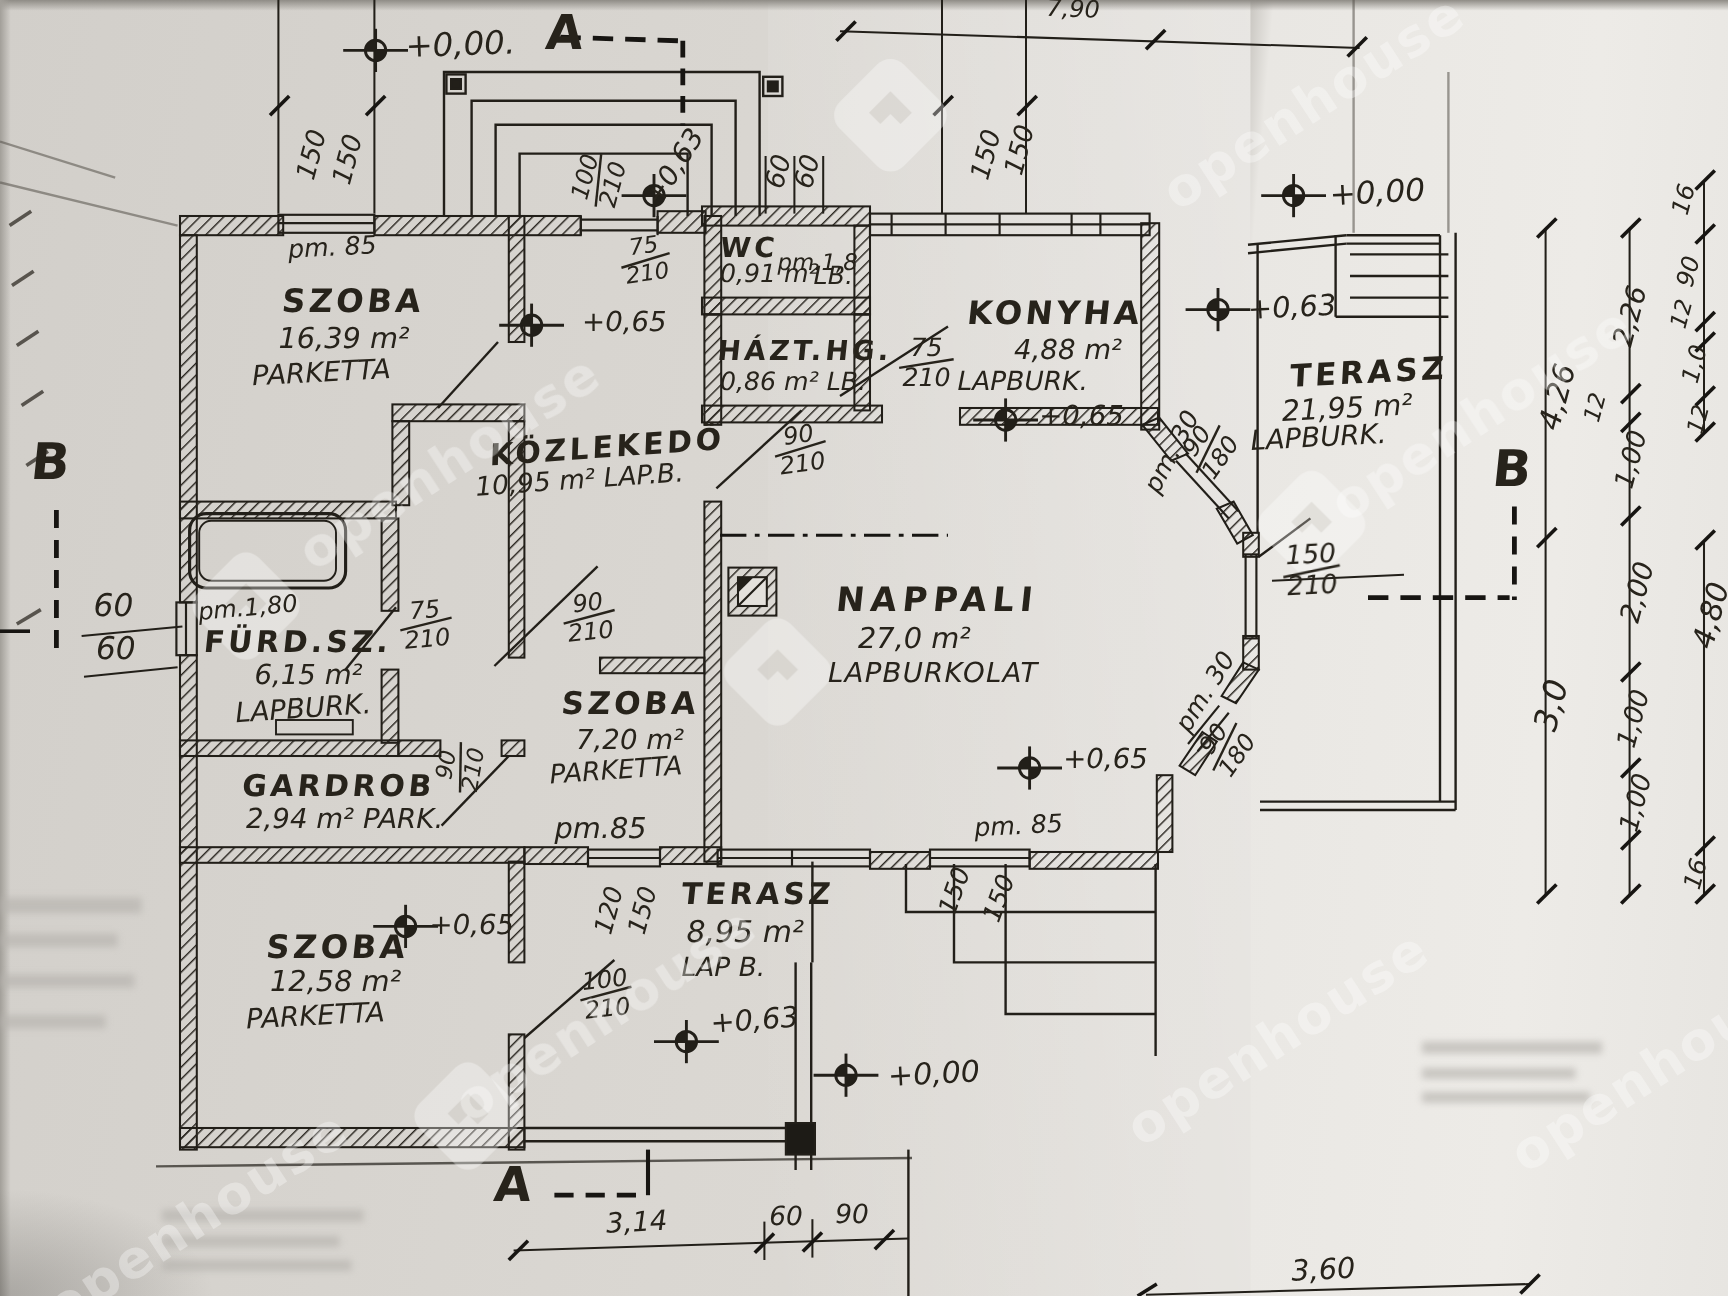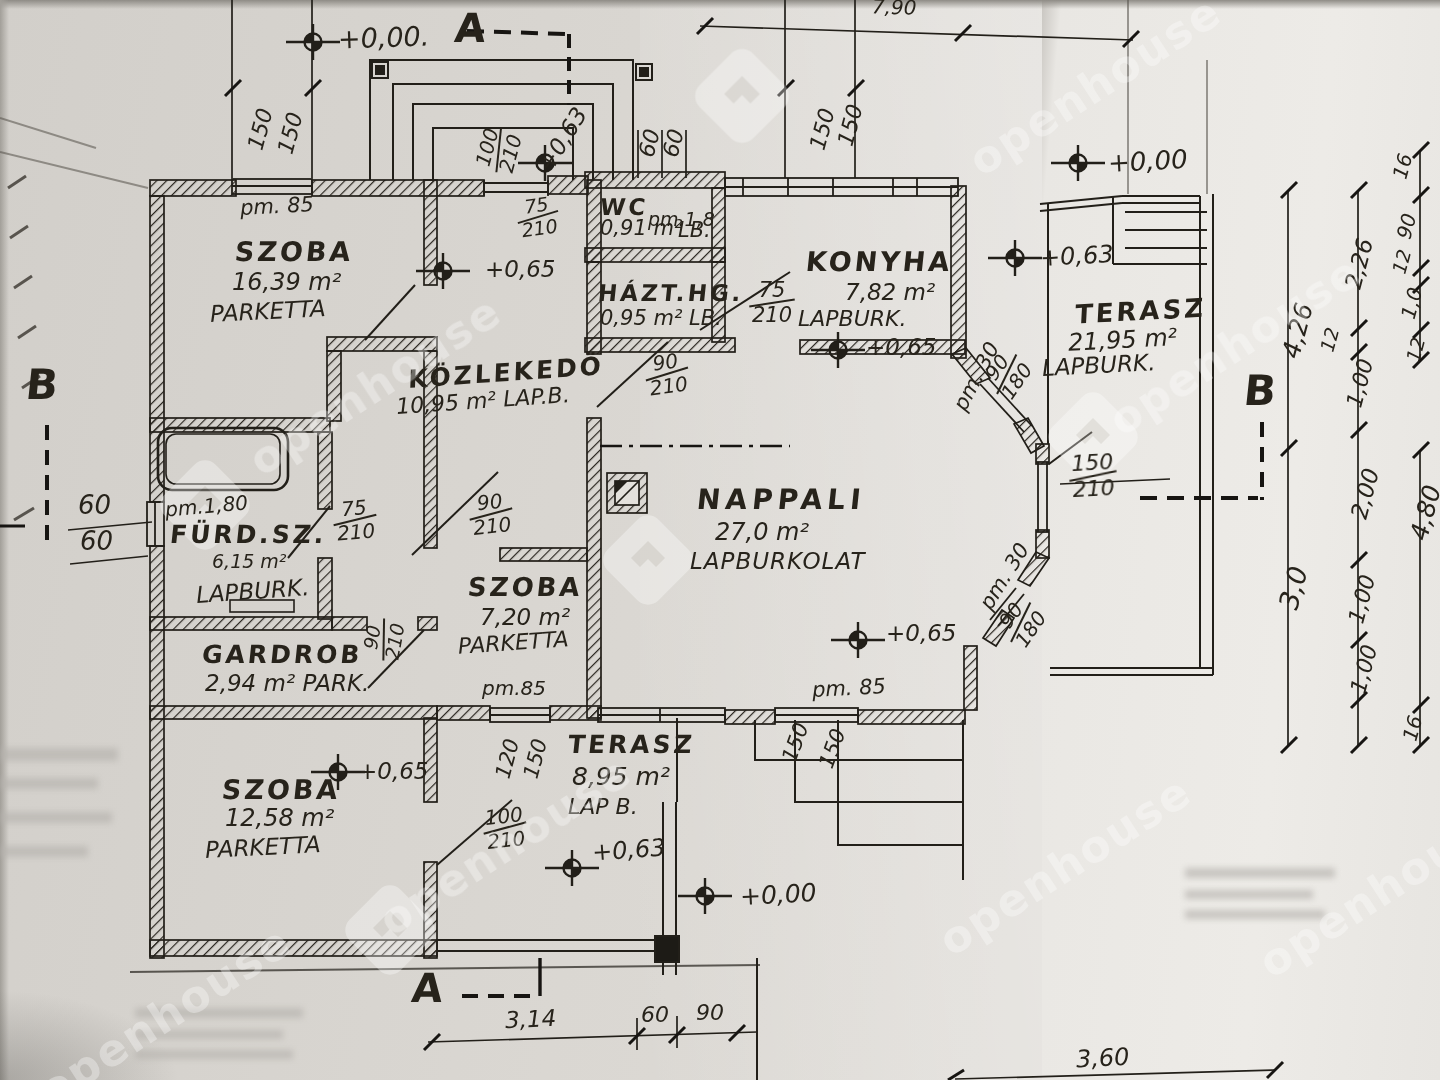--- a/index.html
+++ b/index.html
@@ -345,24 +345,24 @@
   <div class="lbl nm" style="left:600px;top:196px;font-size:23px">WC</div>
   <div class="lbl" style="left:648px;top:210px;font-size:19px">pm.1,8</div>
   <div class="lbl" style="left:600px;top:218px;font-size:21px">0,91 m²</div>
   <div class="lbl" style="left:678px;top:220px;font-size:21px">LB.</div>
   <div class="lbl frac" style="left:520px;top:196px;font-size:19px;transform:rotate(-8deg)">
     <span>75</span>
     <span class="bar"></span>
     <span>210</span>
   </div>
   <div class="lbl nm" style="left:598px;top:282px;font-size:23px">HÁZT.HG.</div>
-  <div class="lbl" style="left:600px;top:308px;font-size:21px">0,95 m² LB.</div>
+  <div class="lbl" style="left:600px;top:308px;font-size:21px">0,86 m² LB.</div>
 
   <div class="lbl nm" style="left:806px;top:248px;font-size:27px">KONYHA</div>
-  <div class="lbl" style="left:845px;top:281px;font-size:23px">7,82 m²</div>
+  <div class="lbl" style="left:845px;top:281px;font-size:23px">4,88 m²</div>
   <div class="lbl frac" style="left:752px;top:280px;font-size:21px">
     <span>75</span>
     <span class="bar"></span>
     <span>210</span>
   </div>
   <div class="lbl" style="left:798px;top:308px;font-size:22px">LAPBURK.</div>
   <div class="lbl" style="left:866px;top:336px;font-size:23px">+0,65</div>
 
   <div class="lbl nm" style="left:697px;top:486px;font-size:28px;letter-spacing:5px">NAPPALI</div>
   <div class="lbl" style="left:715px;top:520px;font-size:24px">27,0 m²</div>
@@ -373,21 +373,21 @@
     <span>90</span>
     <span class="bar"></span>
     <span>210</span>
   </div>
 
   <div class="lbl nm" style="left:408px;top:360px;font-size:25px;transform:rotate(-4deg) skewX(-6deg)">KÖZLEKEDÖ</div>
   <div class="lbl" style="left:396px;top:390px;font-size:22px;transform:rotate(-4deg)">10,95 m² LAP.B.</div>
 
   <div class="lbl" style="left:165px;top:496px;font-size:20px;transform:rotate(-5deg)">pm.1,80</div>
   <div class="lbl nm" style="left:170px;top:522px;font-size:25px">FÜRD.SZ.</div>
-  <div class="lbl" style="left:212px;top:552px;font-size:19px">6,15 m²</div>
+  <div class="lbl" style="left:212px;top:552px;font-size:23px">6,15 m²</div>
   <div class="lbl" style="left:196px;top:580px;font-size:23px;transform:rotate(-4deg)">LAPBURK.</div>
   <div class="lbl frac" style="left:336px;top:498px;font-size:20px;transform:rotate(-5deg)">
     <span>75</span>
     <span class="bar"></span>
     <span>210</span>
   </div>
   <div class="lbl" style="left:78px;top:492px;font-size:26px">60</div>
   <div class="lbl" style="left:80px;top:528px;font-size:26px">60</div>
 
   <div class="lbl nm" style="left:202px;top:642px;font-size:25px">GARDROB</div>
@@ -399,21 +399,21 @@
   </div>
 
   <div class="lbl frac" style="left:472px;top:492px;font-size:20px;transform:rotate(-6deg)">
     <span>90</span>
     <span class="bar"></span>
     <span>210</span>
   </div>
   <div class="lbl nm" style="left:468px;top:574px;font-size:26px">SZOBA</div>
   <div class="lbl" style="left:480px;top:606px;font-size:23px">7,20 m²</div>
   <div class="lbl" style="left:458px;top:632px;font-size:22px;transform:rotate(-4deg)">PARKETTA</div>
-  <div class="lbl" style="left:482px;top:678px;font-size:20px">pm.85</div>
+  <div class="lbl" style="left:462px;top:678px;font-size:24px">pm.85</div>
 
   <div class="lbl" style="left:1040px;top:244px;font-size:24px;transform:rotate(-3deg)">+0,63</div>
   <div class="lbl nm" style="left:1075px;top:298px;font-size:26px;transform:rotate(-3deg) skewX(-6deg)">TERASZ</div>
   <div class="lbl" style="left:1068px;top:328px;font-size:24px;transform:rotate(-3deg)">21,95 m²</div>
   <div class="lbl" style="left:1042px;top:354px;font-size:23px;transform:rotate(-3deg)">LAPBURK.</div>
   <div class="lbl" style="left:940px;top:366px;font-size:21px;transform:rotate(-62deg)">pm. 30</div>
   <div class="lbl frac" style="left:988px;top:352px;font-size:20px;transform:rotate(-55deg)">
     <span>90</span>
     <span class="bar"></span>
     <span>180</span>

